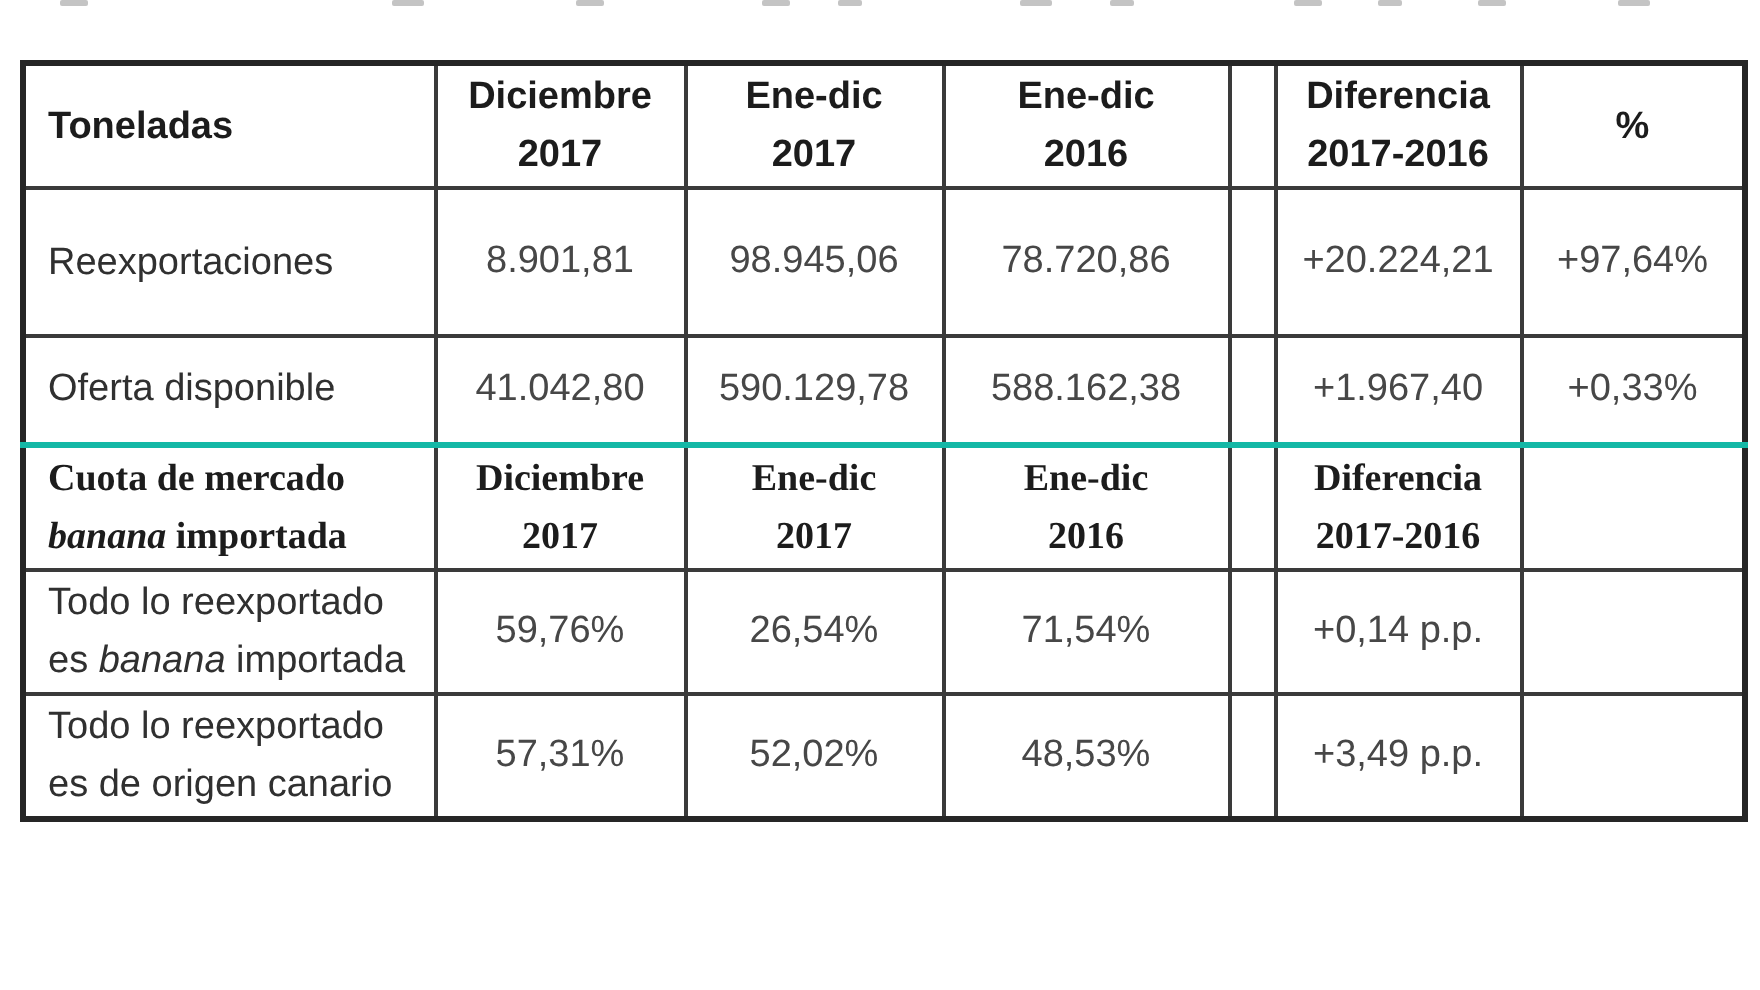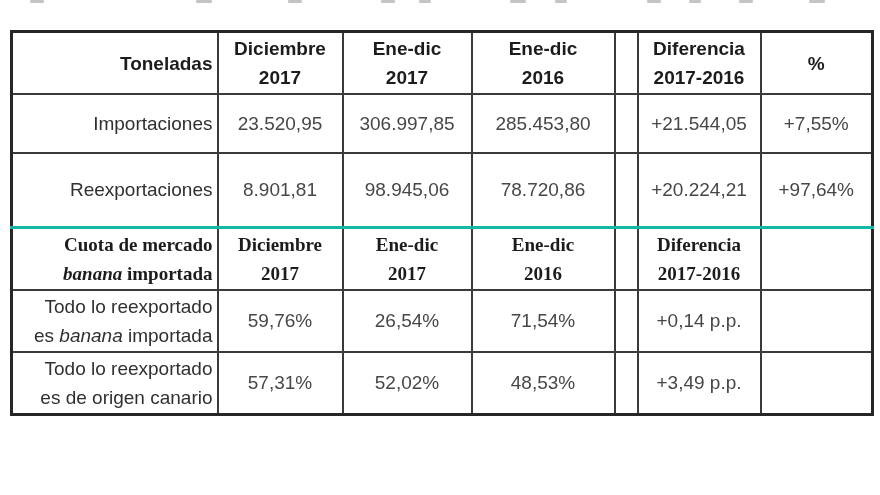--- a/index.html
+++ b/index.html
@@ -15,21 +15,21 @@
     border:3px solid #262626;
   }
   .tbl td{
     border:2px solid #3a3a3a;
     vertical-align:middle;
     font-size:19px;
     overflow:hidden;
   }
   tr.sec-top td{border-top:3px solid #14b8a6;font-family:Liberation Serif, serif;}
   .lab{
-    text-align:right;padding-left:11px;padding-right:4px;color:#303030;line-height:29px;
+    text-align:left;padding-left:11px;padding-right:4px;color:#303030;line-height:29px;
   }
   .b{font-weight:bold;color:#1c1c1c;}
   .ch{
     text-align:center;font-weight:bold;color:#1c1c1c;line-height:29px;
   }
   .val{
     text-align:center;color:#474747;
   }
   .gap{padding:0;}
   .it{font-style:italic;}
@@ -82,37 +82,37 @@
         <td class="gap"></td>
         <td class="ch">
           <div>Diferencia</div>
           <div>2017-2016</div>
         </td>
         <td class="ch">
           <div>%</div>
         </td>
       </tr>
 
-      <tr style="height:59px">
-        <td class="lab">Importaciones</td>
-        <td class="val">23.520,95</td>
-        <td class="val">306.997,85</td>
-        <td class="val">285.453,80</td>
-        <td class="gap"></td>
-        <td class="val">+21.544,05</td>
-        <td class="val">+7,55%</td>
-      </tr>
       <tr style="height:74px">
         <td class="lab">Reexportaciones</td>
         <td class="val">8.901,81</td>
         <td class="val">98.945,06</td>
         <td class="val">78.720,86</td>
         <td class="gap"></td>
         <td class="val">+20.224,21</td>
         <td class="val">+97,64%</td>
+      </tr>
+      <tr style="height:54px">
+        <td class="lab">Oferta disponible</td>
+        <td class="val">41.042,80</td>
+        <td class="val">590.129,78</td>
+        <td class="val">588.162,38</td>
+        <td class="gap"></td>
+        <td class="val">+1.967,40</td>
+        <td class="val">+0,33%</td>
       </tr>
 
       <tr class="sec-top" style="height:61px">
         <td class="lab b">
           <div>Cuota de mercado</div>
           <div><span class="it">banana</span><span> importada</span></div>
         </td>
         <td class="ch">
           <div>Diciembre</div>
           <div>2017</div>

